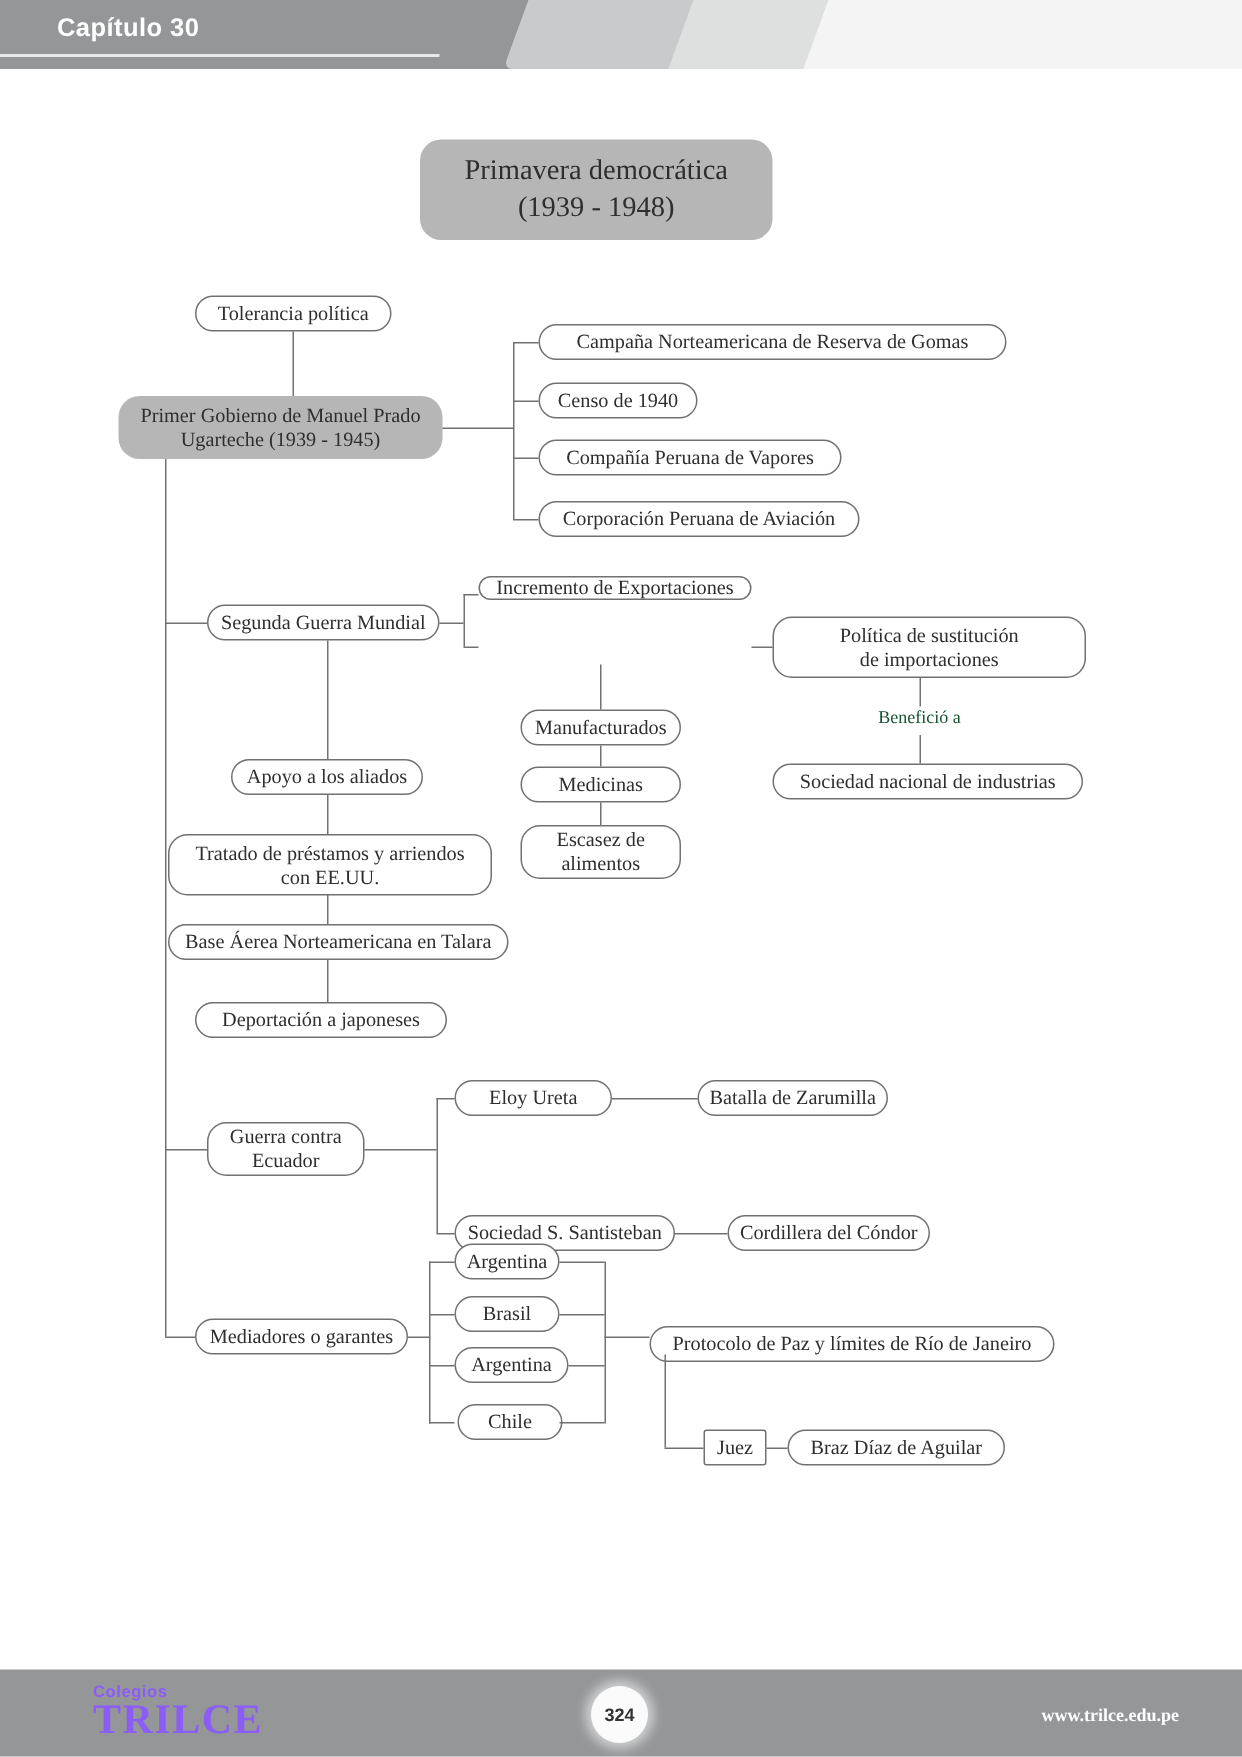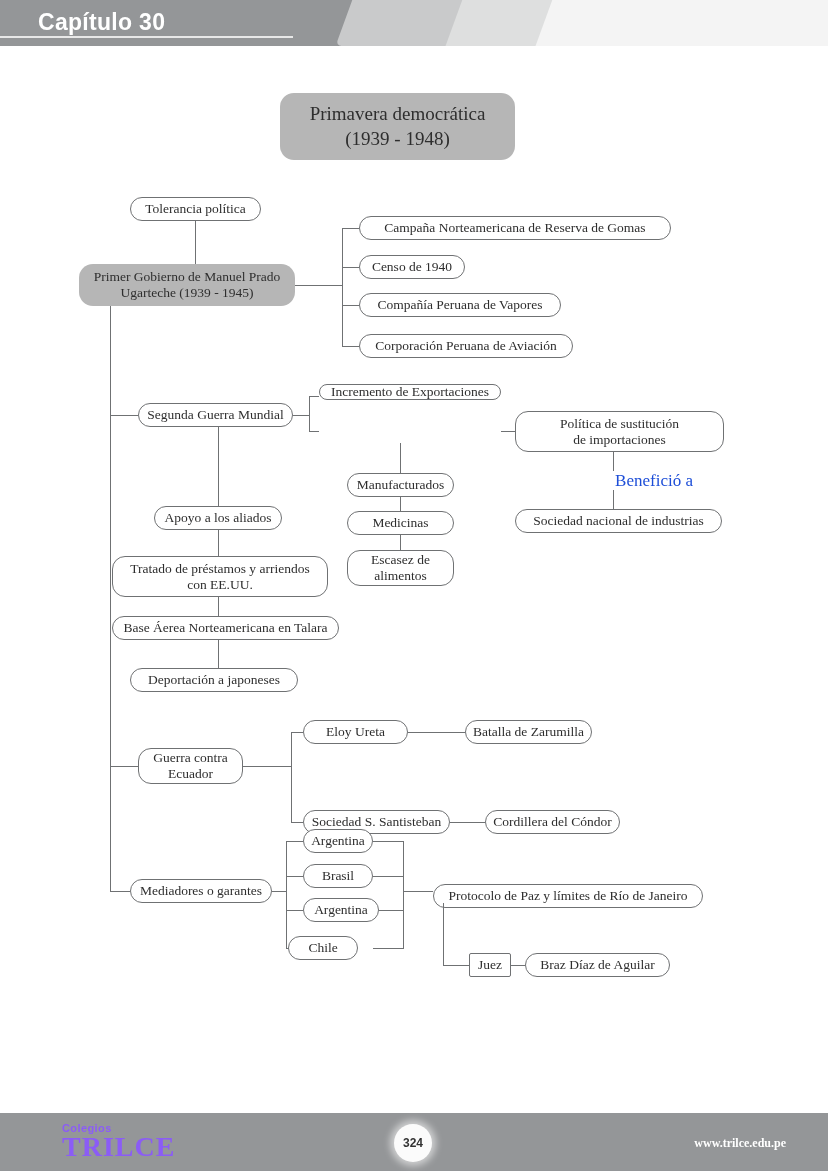--- a/index.html
+++ b/index.html
@@ -14,21 +14,21 @@
   .page{position:relative;width:828px;height:1171px;}
 
   
   .header{position:absolute;left:0;top:0;width:828px;height:46px;background:#949698;overflow:hidden;}
   .hdr-shape{position:absolute;top:-6px;height:52px;transform:skewX(-20deg);}
   .hdr-shape.s1{left:345px;width:125px;background:#c9cacb;border-radius:6px;}
   .hdr-shape.s2{left:455px;width:110px;background:#dedfdf;}
   .hdr-shape.s3{left:545px;width:330px;background:#f4f4f4;}
   .hdr-rule{position:absolute;left:0;top:36px;width:293px;height:2px;background:#e8e8e8;}
   .chapter{position:absolute;left:38px;top:9px;font-family:"Liberation Sans","DejaVu Sans",sans-serif;
-           font-weight:bold;font-size:23px;color:#ffffff;letter-spacing:.3px;}
+           font-weight:bold;font-size:17px;color:#ffffff;letter-spacing:.3px;}
 
   
   .footer{position:absolute;left:0;top:1113px;width:828px;height:58px;background:#949698;}
   .brand{position:absolute;left:62px;top:1122px;font-family:"Liberation Serif","DejaVu Serif",serif;color:#8b5cf6;}
   .brand .small{font-family:"Liberation Sans","DejaVu Sans",sans-serif;font-size:11px;font-weight:bold;letter-spacing:.4px;display:block;}
   .brand .big{font-size:28px;font-weight:bold;letter-spacing:1px;display:block;line-height:1.02;margin-top:-1px;}
   .pagebadge{position:absolute;left:394px;top:1124px;width:38px;height:38px;border-radius:50%;
              background:#fbfbfb;box-shadow:0 0 7px 4px rgba(255,255,255,.55);
              display:flex;align-items:center;justify-content:center;
              font-family:"Liberation Sans","DejaVu Sans",sans-serif;font-size:12px;font-weight:bold;color:#333;}
@@ -39,21 +39,21 @@
   .canvas{position:absolute;left:0;top:46px;width:828px;height:1067px;}
   .node{
     position:absolute;box-sizing:border-box;
     border:1px solid #6f7173;border-radius:13px;background:#ffffff;
     display:flex;align-items:center;justify-content:center;text-align:center;
     font-size:13.5px;line-height:1.18;color:#2e2e2e;padding:2px 7px;
   }
   .node.sq{border-radius:2px;}
   .node.grey{background:#b6b6b6;border:none;border-radius:14px;}
   .node.title{background:#b6b6b6;border:none;border-radius:14px;font-size:19px;line-height:1.28;}
-  .plain{position:absolute;font-size:17px;color:#1d4ed8;text-align:right;}
+  .plain{position:absolute;font-size:12px;color:#14532d;text-align:center;}
   .ln{position:absolute;background:#6f7173;}
   .ln.h{height:1px;}
   .ln.v{width:1px;}
 </style>
 </head>
 <body>
 
 <div class="page">
 
   <div class="header">
@@ -201,21 +201,21 @@
 
     <div class="node" style="left:303px;top:783px;width:70px;height:24px;">
       <span>Argentina</span>
     </div>
     <div class="node" style="left:303px;top:818px;width:70px;height:24px;">
       <span>Brasil</span>
     </div>
     <div class="node" style="left:303px;top:852px;width:76px;height:24px;">
       <span>Argentina</span>
     </div>
-    <div class="node" style="left:288px;top:890px;width:70px;height:24px;">
+    <div class="node" style="left:305px;top:890px;width:70px;height:24px;">
       <span>Chile</span>
     </div>
 
     <div class="ln h" style="left:373px;top:795px;width:30px;"></div>
     <div class="ln h" style="left:373px;top:830px;width:30px;"></div>
     <div class="ln h" style="left:379px;top:864px;width:24px;"></div>
     <div class="ln h" style="left:373px;top:902px;width:30px;"></div>
     <div class="ln v" style="left:403px;top:795px;height:108px;"></div>
     <div class="ln h" style="left:403px;top:845px;width:30px;"></div>
 

